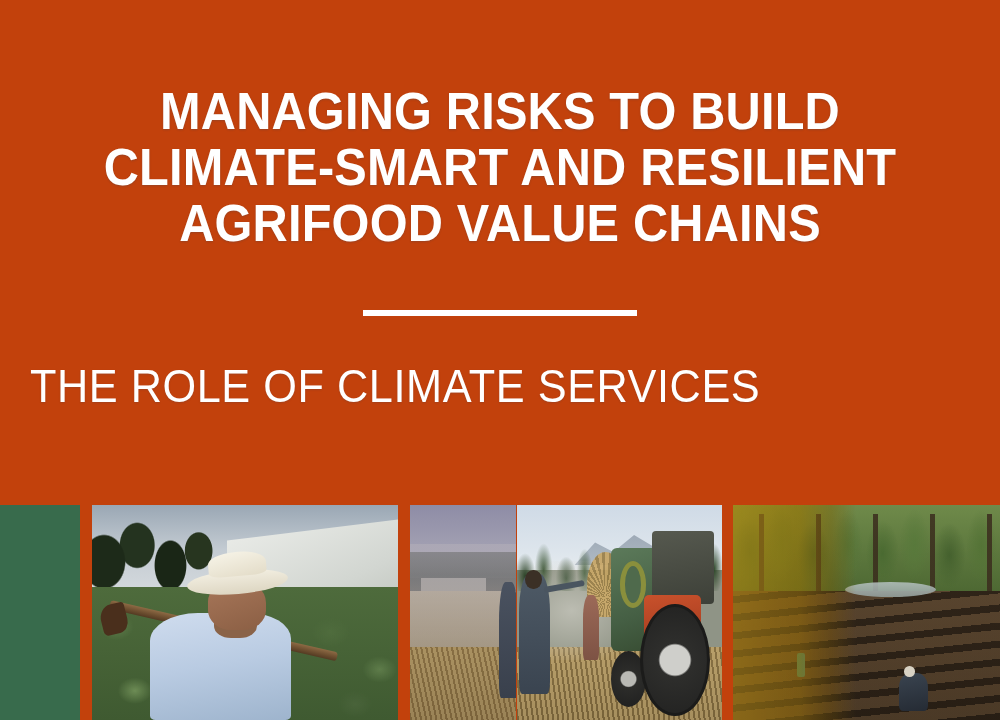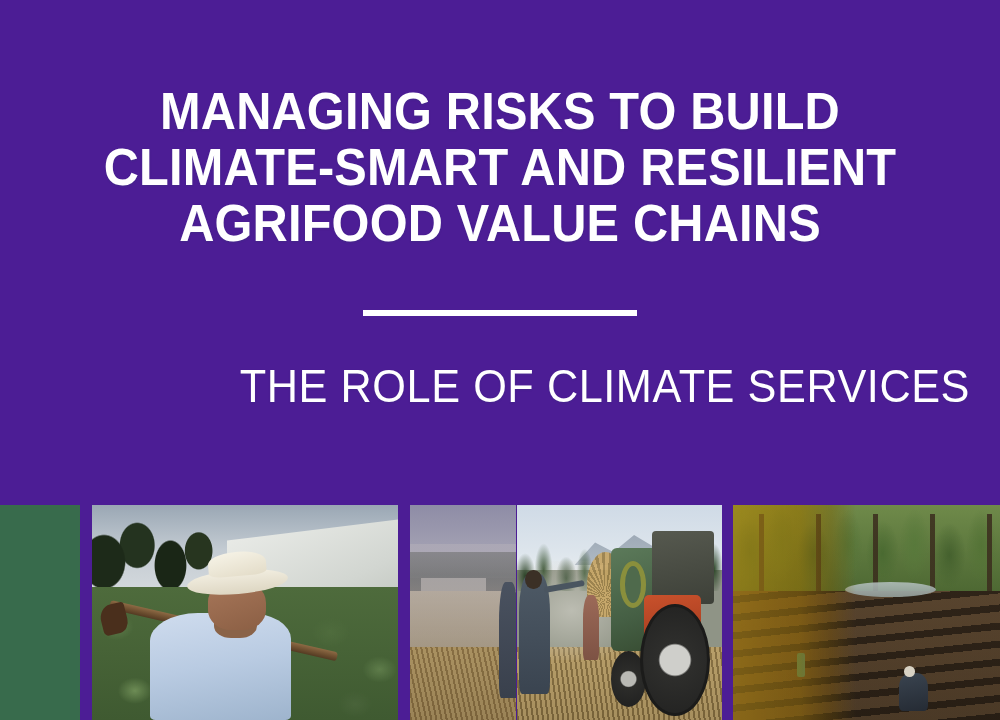--- a/index.html
+++ b/index.html
@@ -8,21 +8,21 @@
   html, body {
     width:1000px; height:720px;
     overflow:hidden;
     background:#74a2c8;
     font-family:"Liberation Sans", sans-serif;
   }
 
   #cover {
     position:relative;
     width:1000px; height:720px;
-    background:#4c1d95;
+    background:#c2410c;
     overflow:hidden;
   }
 
   
   .title-block {
     position:absolute;
     left:0; top:84px;
     width:1000px;
     text-align:center;
   }
@@ -53,21 +53,21 @@
     width:274px; height:6px;
     background:#ffffff;
     vertical-align:middle;
   }
 
   
   .subtitle-wrap {
     position:absolute;
     left:0; top:360px;
     width:1000px;
-    text-align:right;
+    text-align:left;
   }
   .subtitle {
     display:block;
     color:#ffffff;
     font-family:"Liberation Sans", sans-serif;
     font-weight:400;
     font-size:46px;
     line-height:52px;
     letter-spacing:0.6px;
     transform:scaleX(0.94);

